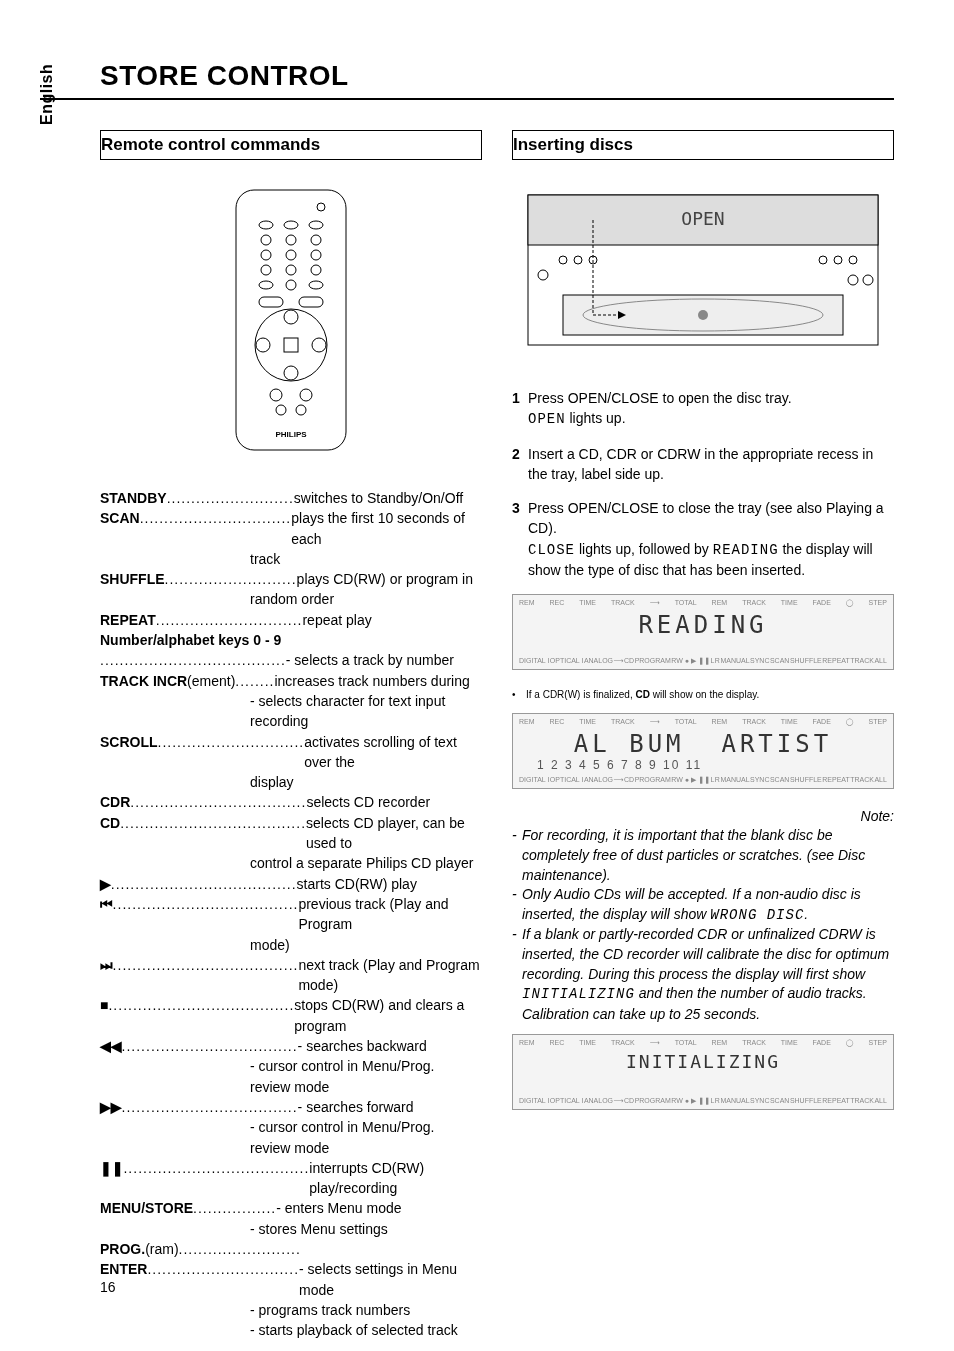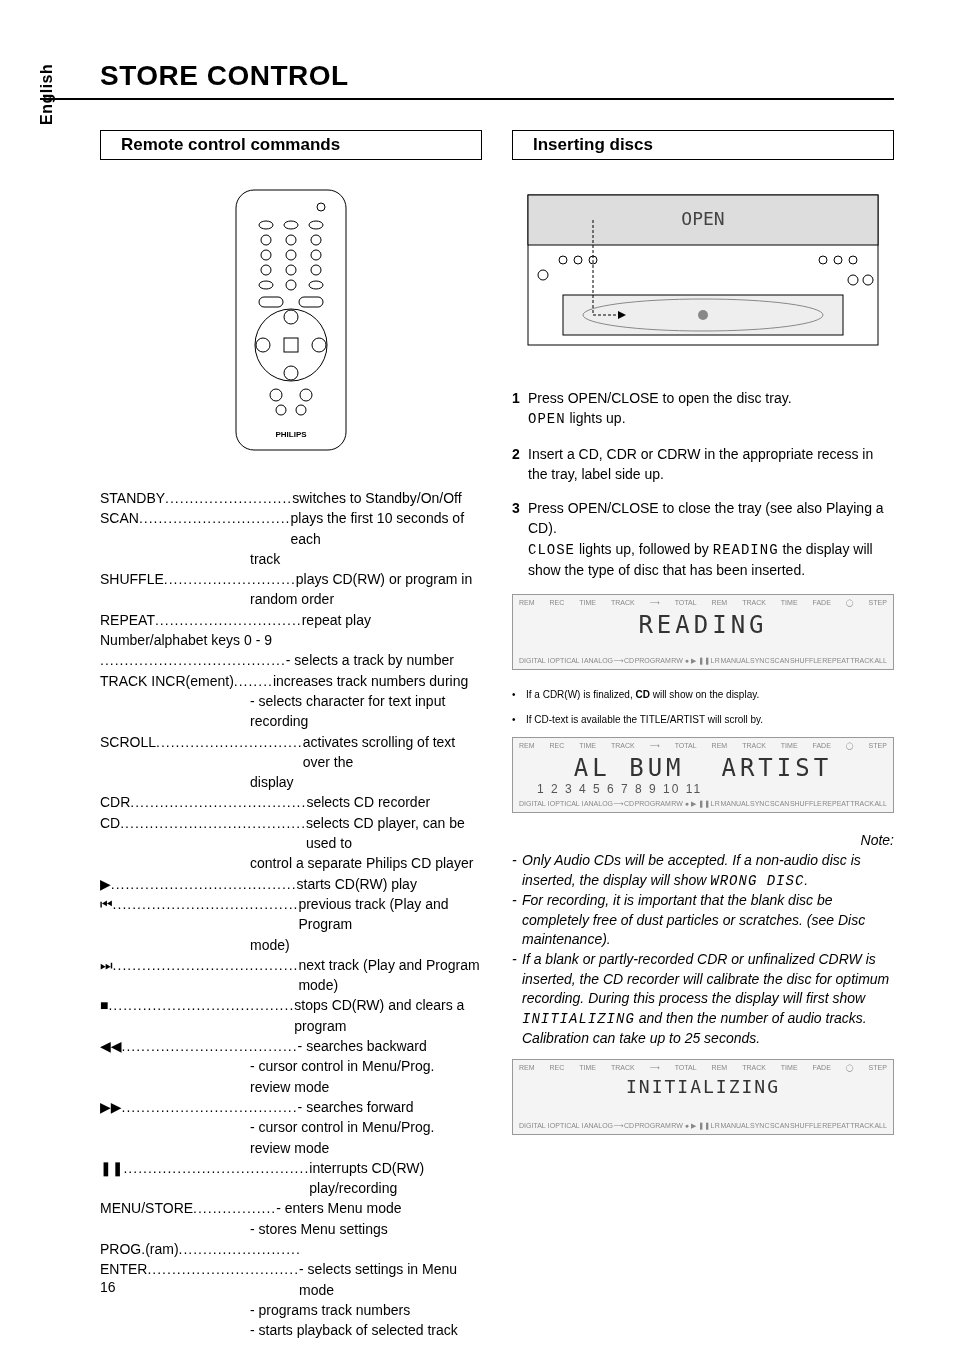--- a/index.html
+++ b/index.html
@@ -40,21 +40,21 @@
     display: flex;
     gap: 30px;
     margin-left: 60px;
   }
   .col {
     flex: 1;
     min-width: 0;
   }
   .section-head {
     border: 1px solid #000;
-    padding: 4px 20px;
+    padding: 4px 0;
     font-weight: bold;
     font-size: 17px;
     margin-bottom: 10px;
   }
   .remote-box {
     height: 300px;
     display: flex;
     align-items: center;
     justify-content: center;
     margin-bottom: 18px;
@@ -68,21 +68,21 @@
     margin-bottom: 18px;
   }
   .dl {
     font-size: 14px;
     line-height: 1.45;
   }
   .dl .row {
     display: flex;
   }
   .dl .term {
-    font-weight: normal;
+    font-weight: bold;
     white-space: nowrap;
   }
   .dl .dots {
     flex: 0 0 auto;
     overflow: hidden;
     letter-spacing: 1px;
   }
   .dl .desc {
     flex: 1;
   }
@@ -433,23 +433,20 @@
           <span>SHUFFLE</span>
           <span>REPEAT</span>
           <span>TRACK</span>
           <span>ALL</span>
         </div>
     </div>
 
     <div id="bullets">
         <div class="bullet">
           <span>If a CDR(W) is finalized, <span class="bold-inline">CD</span> will show on the display.</span>
-        </div>
-        <div class="bullet">
-          <span>If CD-text is available the TITLE/ARTIST will scroll by.</span>
         </div>
       </div>
 
     <div class="lcd-box">
       <div class="top-row" id="lcd2-top">
           <span>REM</span>
           <span>REC</span>
           <span>TIME</span>
           <span>TRACK</span>
           <span>⟶</span>
@@ -482,24 +479,24 @@
           <span>REPEAT</span>
           <span>TRACK</span>
           <span>ALL</span>
         </div>
     </div>
 
     <div class="note-block">
       <div class="note-title">Note:</div>
       <div id="notes">
           <div class="note-item">
-            <span>Only Audio CDs will be accepted. If a non-audio disc is inserted, the display will show <span class="lcd-font">WRONG DISC</span>.</span>
+            <span>For recording, it is important that the blank disc be completely free of dust particles or scratches. (see Disc maintenance).</span>
           </div>
           <div class="note-item">
-            <span>For recording, it is important that the blank disc be completely free of dust particles or scratches. (see Disc maintenance).</span>
+            <span>Only Audio CDs will be accepted. If a non-audio disc is inserted, the display will show <span class="lcd-font">WRONG DISC</span>.</span>
           </div>
           <div class="note-item">
             <span>If a blank or partly-recorded CDR or unfinalized CDRW is inserted, the CD recorder will calibrate the disc for optimum recording. During this process the display will first show <span class="lcd-font">INITIALIZING</span> and then the number of audio tracks. Calibration can take up to 25 seconds.</span>
           </div>
         </div>
     </div>
 
     <div class="lcd-box">
       <div class="top-row" id="lcd3-top">
           <span>REM</span>

